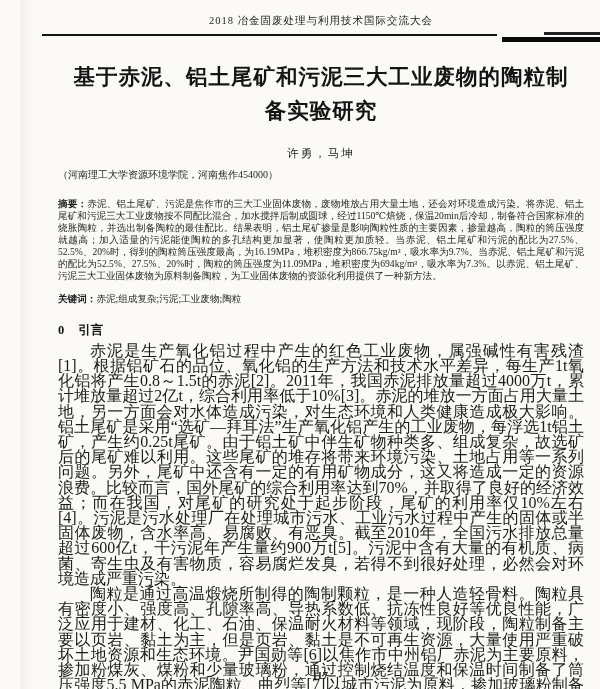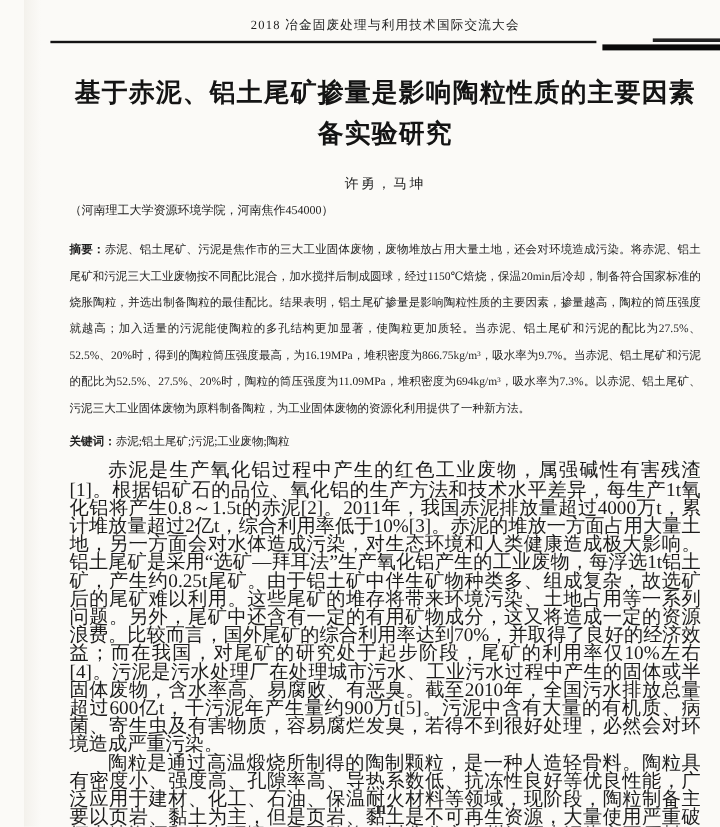--- a/index.html
+++ b/index.html
@@ -77,21 +77,21 @@
   }
   .affiliation {
     margin-top: 7px;
     text-align: left;
     font-size: 10px;
     color: #242424;
   }
   .abstract-block {
     margin-top: 16px;
     font-size: 9.6px;
-    line-height: 22px;
+    line-height: 12px;
     text-align: justify;
     color: #1e1e1e;
   }
   .abstract-block .label,
   .keywords-block .label {
     font-weight: bold;
   }
   .keywords-block {
     margin-top: 1px;
     font-size: 9.6px;
@@ -133,31 +133,32 @@
 <div class="page">
 
   <div class="conf-header">2018 冶金固废处理与利用技术国际交流大会</div>
 
   <div class="header-rule-wrap">
     <div class="rule-main"></div>
     <div class="rule-right-upper"></div>
     <div class="rule-right"></div>
   </div>
 
-  <h1 class="paper-title">基于赤泥、铝土尾矿掺量是影响陶粒性质的主要因素
+  <h1 class="paper-title">基于赤泥、铝土尾矿和污泥三大工业废物的陶粒制
 备实验研究</h1>
 
   <div class="authors">许勇，马坤</div>
 
   <div class="affiliation">（河南理工大学资源环境学院，河南焦作454000）</div>
 
   <p class="abstract-block"><span class="label">摘要：</span><span>赤泥、铝土尾矿、污泥是焦作市的三大工业固体废物，废物堆放占用大量土地，还会对环境造成污染。将赤泥、铝土尾矿和污泥三大工业废物按不同配比混合，加水搅拌后制成圆球，经过1150℃焙烧，保温20min后冷却，制备符合国家标准的烧胀陶粒，并选出制备陶粒的最佳配比。结果表明，铝土尾矿掺量是影响陶粒性质的主要因素，掺量越高，陶粒的筒压强度就越高；加入适量的污泥能使陶粒的多孔结构更加显著，使陶粒更加质轻。当赤泥、铝土尾矿和污泥的配比为27.5%、52.5%、20%时，得到的陶粒筒压强度最高，为16.19MPa，堆积密度为866.75kg/m³，吸水率为9.7%。当赤泥、铝土尾矿和污泥的配比为52.5%、27.5%、20%时，陶粒的筒压强度为11.09MPa，堆积密度为694kg/m³，吸水率为7.3%。以赤泥、铝土尾矿、污泥三大工业固体废物为原料制备陶粒，为工业固体废物的资源化利用提供了一种新方法。</span></p>
 
-  <p class="keywords-block"><span class="label">关键词：</span><span>赤泥;铝土尾矿;污泥;工业废物;陶粒</span></p>
+  <p class="keywords-block"><span class="label">关键词：</span><span>赤泥;组成复杂;污泥;工业废物;陶粒</span></p>
 
+  <h2 class="section-heading"><span class="sec-num">0</span><span>引言</span></h2>
 
   <p class="body-para">赤泥是生产氧化铝过程中产生的红色工业废物，属强碱性有害残渣[1]。根据铝矿石的品位、氧化铝的生产方法和技术水平差异，每生产1t氧化铝将产生0.8～1.5t的赤泥[2]。2011年，我国赤泥排放量超过4000万t，累计堆放量超过2亿t，综合利用率低于10%[3]。赤泥的堆放一方面占用大量土地，另一方面会对水体造成污染，对生态环境和人类健康造成极大影响。铝土尾矿是采用“选矿—拜耳法”生产氧化铝产生的工业废物，每浮选1t铝土矿，产生约0.25t尾矿。由于铝土矿中伴生矿物种类多、组成复杂，故选矿后的尾矿难以利用。这些尾矿的堆存将带来环境污染、土地占用等一系列问题。另外，尾矿中还含有一定的有用矿物成分，这又将造成一定的资源浪费。比较而言，国外尾矿的综合利用率达到70%，并取得了良好的经济效益；而在我国，对尾矿的研究处于起步阶段，尾矿的利用率仅10%左右[4]。污泥是污水处理厂在处理城市污水、工业污水过程中产生的固体或半固体废物，含水率高、易腐败、有恶臭。截至2010年，全国污水排放总量超过600亿t，干污泥年产生量约900万t[5]。污泥中含有大量的有机质、病菌、寄生虫及有害物质，容易腐烂发臭，若得不到很好处理，必然会对环境造成严重污染。</p>
 
   <p class="body-para">陶粒是通过高温煅烧所制得的陶制颗粒，是一种人造轻骨料。陶粒具有密度小、强度高、孔隙率高、导热系数低、抗冻性良好等优良性能，广泛应用于建材、化工、石油、保温耐火材料等领域，现阶段，陶粒制备主要以页岩、黏土为主，但是页岩、黏土是不可再生资源，大量使用严重破坏土地资源和生态环境。尹国勋等[6]以焦作市中州铝厂赤泥为主要原料，掺加粉煤灰、煤粉和少量玻璃粉，通过控制烧结温度和保温时间制备了筒压强度5.5 MPa的赤泥陶粒、曲烈等[7]以城市污泥为原料，掺加玻璃粉制备出符合国家标准GB/T17431.1—2010的600级轻质陶粒。岳东亭等[8]利用污泥、赤泥、钢渣、黏土制备了符合标准的超轻陶粒；</p>
 
 
   <div class="page-number">117</div>
 
 </div>
 

